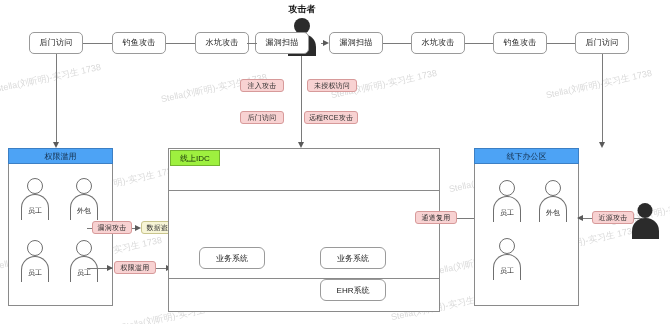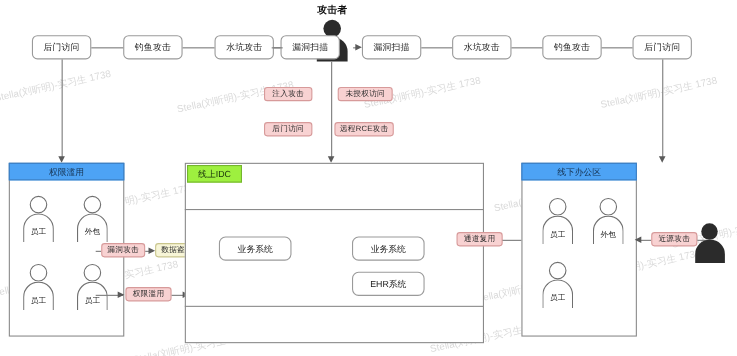--- a/index.html
+++ b/index.html
@@ -89,20 +89,21 @@
     box-sizing: border-box;
     border: 1px solid #9a9a9a;
     border-radius: 6px;
     background: #ffffff;
     display: flex;
     align-items: center;
     justify-content: center;
     font-size: 8px;
     color: #1a1a1a;
     white-space: nowrap;
+    margin-top: 32px;
   }
 
   
   .conn {
     position: absolute;
     background: #7a7a7a;
   }
   .conn.h { height: 1px; }
   .conn.v { width: 1px; }
 

